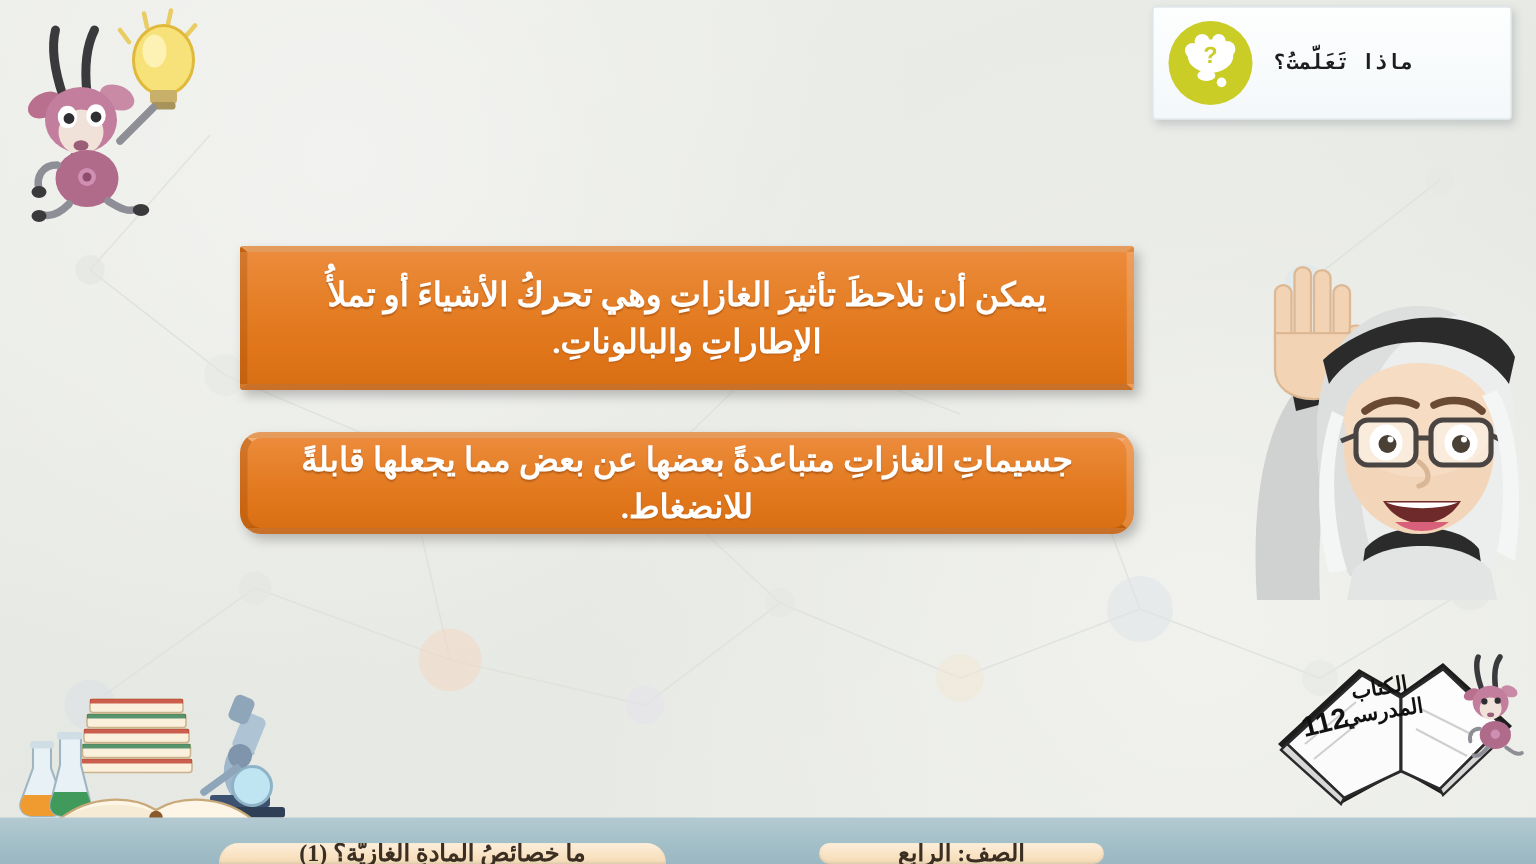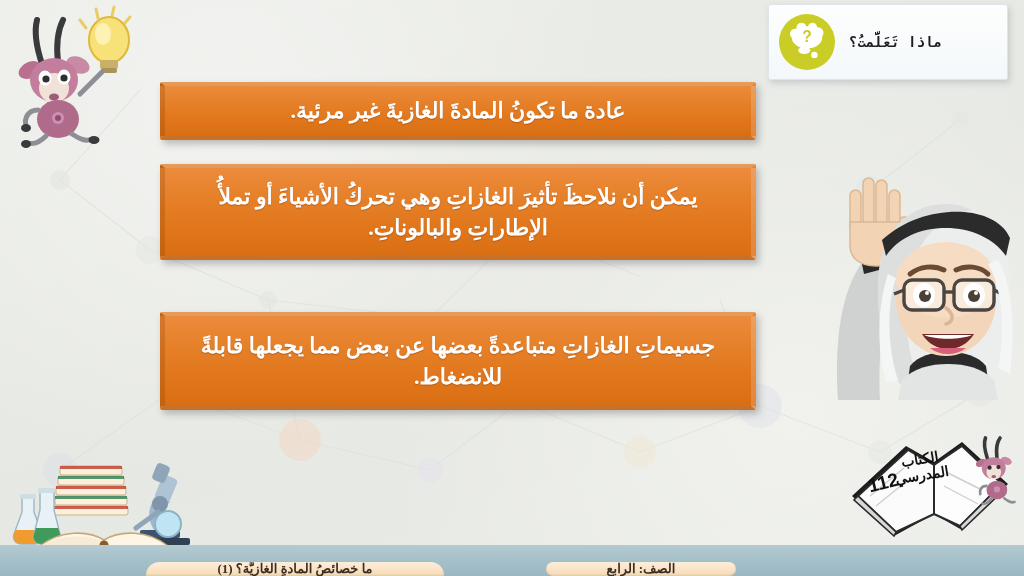--- a/index.html
+++ b/index.html
@@ -65,21 +65,21 @@
   }
   .stmt p {
     color:#ffffff; font-weight:bold;
     font-family:"Liberation Serif", serif;
     font-size:22px; line-height:1.42;
     text-align:center; width:100%;
     text-shadow:0 1px 1px rgba(130,60,10,.45);
   }
   #stmt-1 { top:82px;  height:58px; }
   #stmt-2 { top:164px; height:96px; }
-  #stmt-3 { top:312px; height:98px; }
+  #stmt-3 { top:288px; height:68px;border-radius:14px; }
 
   
   #mascot-bulb { position:absolute; left:6px; top:2px; width:132px; height:146px; }
   #mascot-bulb svg { width:100%; height:100%; display:block; }
 
   
   #teacher { position:absolute; left:806px; top:168px; width:212px; height:232px; }
   #teacher svg { width:100%; height:100%; display:block; }
 
   
@@ -110,21 +110,21 @@
     position:absolute; left:0; bottom:0;
     width:1024px; height:31px;
     background:linear-gradient(180deg,#b4cad2 0%, #a3bfc8 55%, #9bb8c2 100%);
     display:flex; align-items:stretch;
   }
   .ftab {
     background:linear-gradient(180deg,#fdeedb 0%, #f9e2c2 60%, #f6dcb6 100%);
     border-radius:13px 13px 0 0;
     display:flex; align-items:center; justify-content:center;
     font-family:"Liberation Serif", serif;
-    font-weight:bold; font-size:13px; color:#3a2f22;
+    font-weight:bold; font-size:16px; color:#3a2f22;
     white-space:nowrap; overflow:hidden;
     box-shadow:0 -1px 2px rgba(90,110,120,.18) inset;
     margin-top:14px; padding:0 12px;
   }
   #ftab-subject { position:absolute; right:18px; bottom:0; top:3px; width:236px; }
   #ftab-grade   { position:absolute; right:288px; bottom:0; top:3px; width:190px;border-radius:12px; }
   #ftab-lesson  { position:absolute; right:580px; bottom:0; top:3px; width:298px; }
 </style>
 </head>
 <body>
@@ -172,23 +172,20 @@
           <circle cx="38" cy="19" r="11"></circle>
           <circle cx="62" cy="18" r="10"></circle>
           <ellipse cx="44" cy="68" rx="13" ry="8"></ellipse>
           <circle cx="66" cy="78" r="7"></circle>
         </g>
         <text x="50" y="50" text-anchor="middle" font-family="Liberation Sans, sans-serif" font-size="34" font-weight="bold" fill="#c9cd26">?</text>
       </svg>
     </div>
   </div>
 
-  <div class="stmt" id="stmt-1">
-    <p>عادة ما تكونُ المادةَ الغازيةَ غير مرئية.</p>
-  </div>
   <div class="stmt" id="stmt-2">
     <p>يمكن أن نلاحظَ تأثيرَ الغازاتِ وهي تحركُ الأشياءَ أو تملأُ الإطاراتِ والبالوناتِ.</p>
   </div>
   <div class="stmt" id="stmt-3">
     <p>جسيماتِ الغازاتِ متباعدةً بعضها عن بعض مما يجعلها قابلةً للانضغاط.</p>
   </div>
 
   <div id="mascot-bulb">
     <svg viewBox="0 0 132 146" aria-hidden="true">
 

